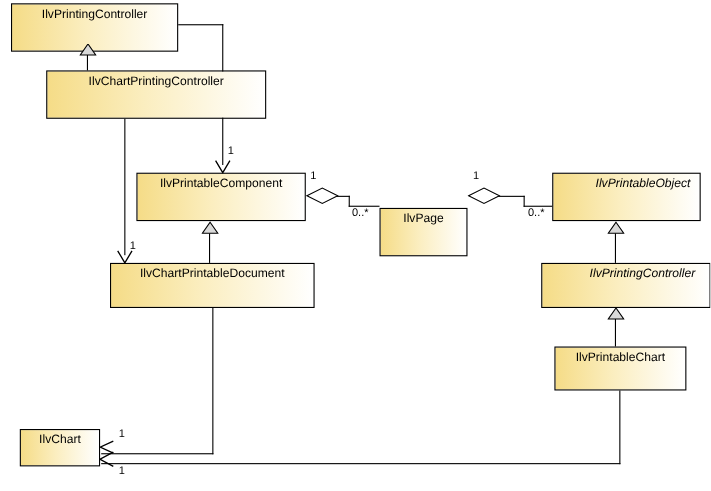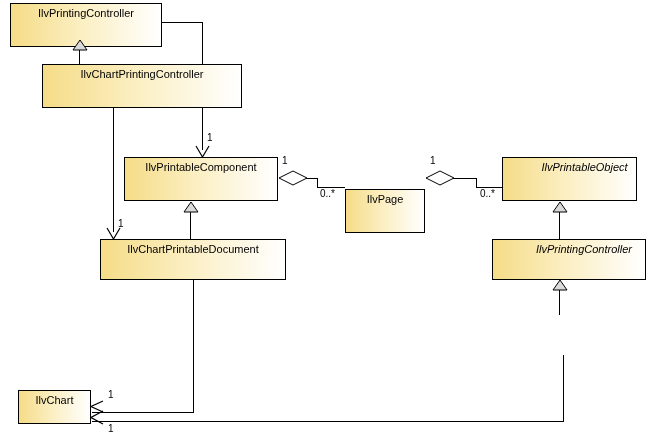--- a/index.html
+++ b/index.html
@@ -147,20 +147,23 @@
   </div>
 
   <div class="uml-class" style="left:100px; top:239px; width:186px; height:41px;">
     <span class="cls-name">IlvChartPrintableDocument</span>
   </div>
 
   <div class="uml-class abstract" style="left:492px; top:239px; width:154px; height:41px;">
     <span class="cls-name">IlvPrintingController</span>
   </div>
 
+  <div class="uml-class" style="left:504px; top:315px; width:120px; height:40px;">
+    <span class="cls-name">IlvPrintableChart</span>
+  </div>
 
   <div class="uml-class" style="left:18px; top:390px; width:73px; height:34px;">
     <span class="cls-name">IlvChart</span>
   </div>
 
   <span class="mult" style="left:207px; top:133px;">1</span>
 
   <span class="mult" style="left:118px; top:219px;">1</span>
 
   <span class="mult" style="left:282px; top:156px;">1</span>

